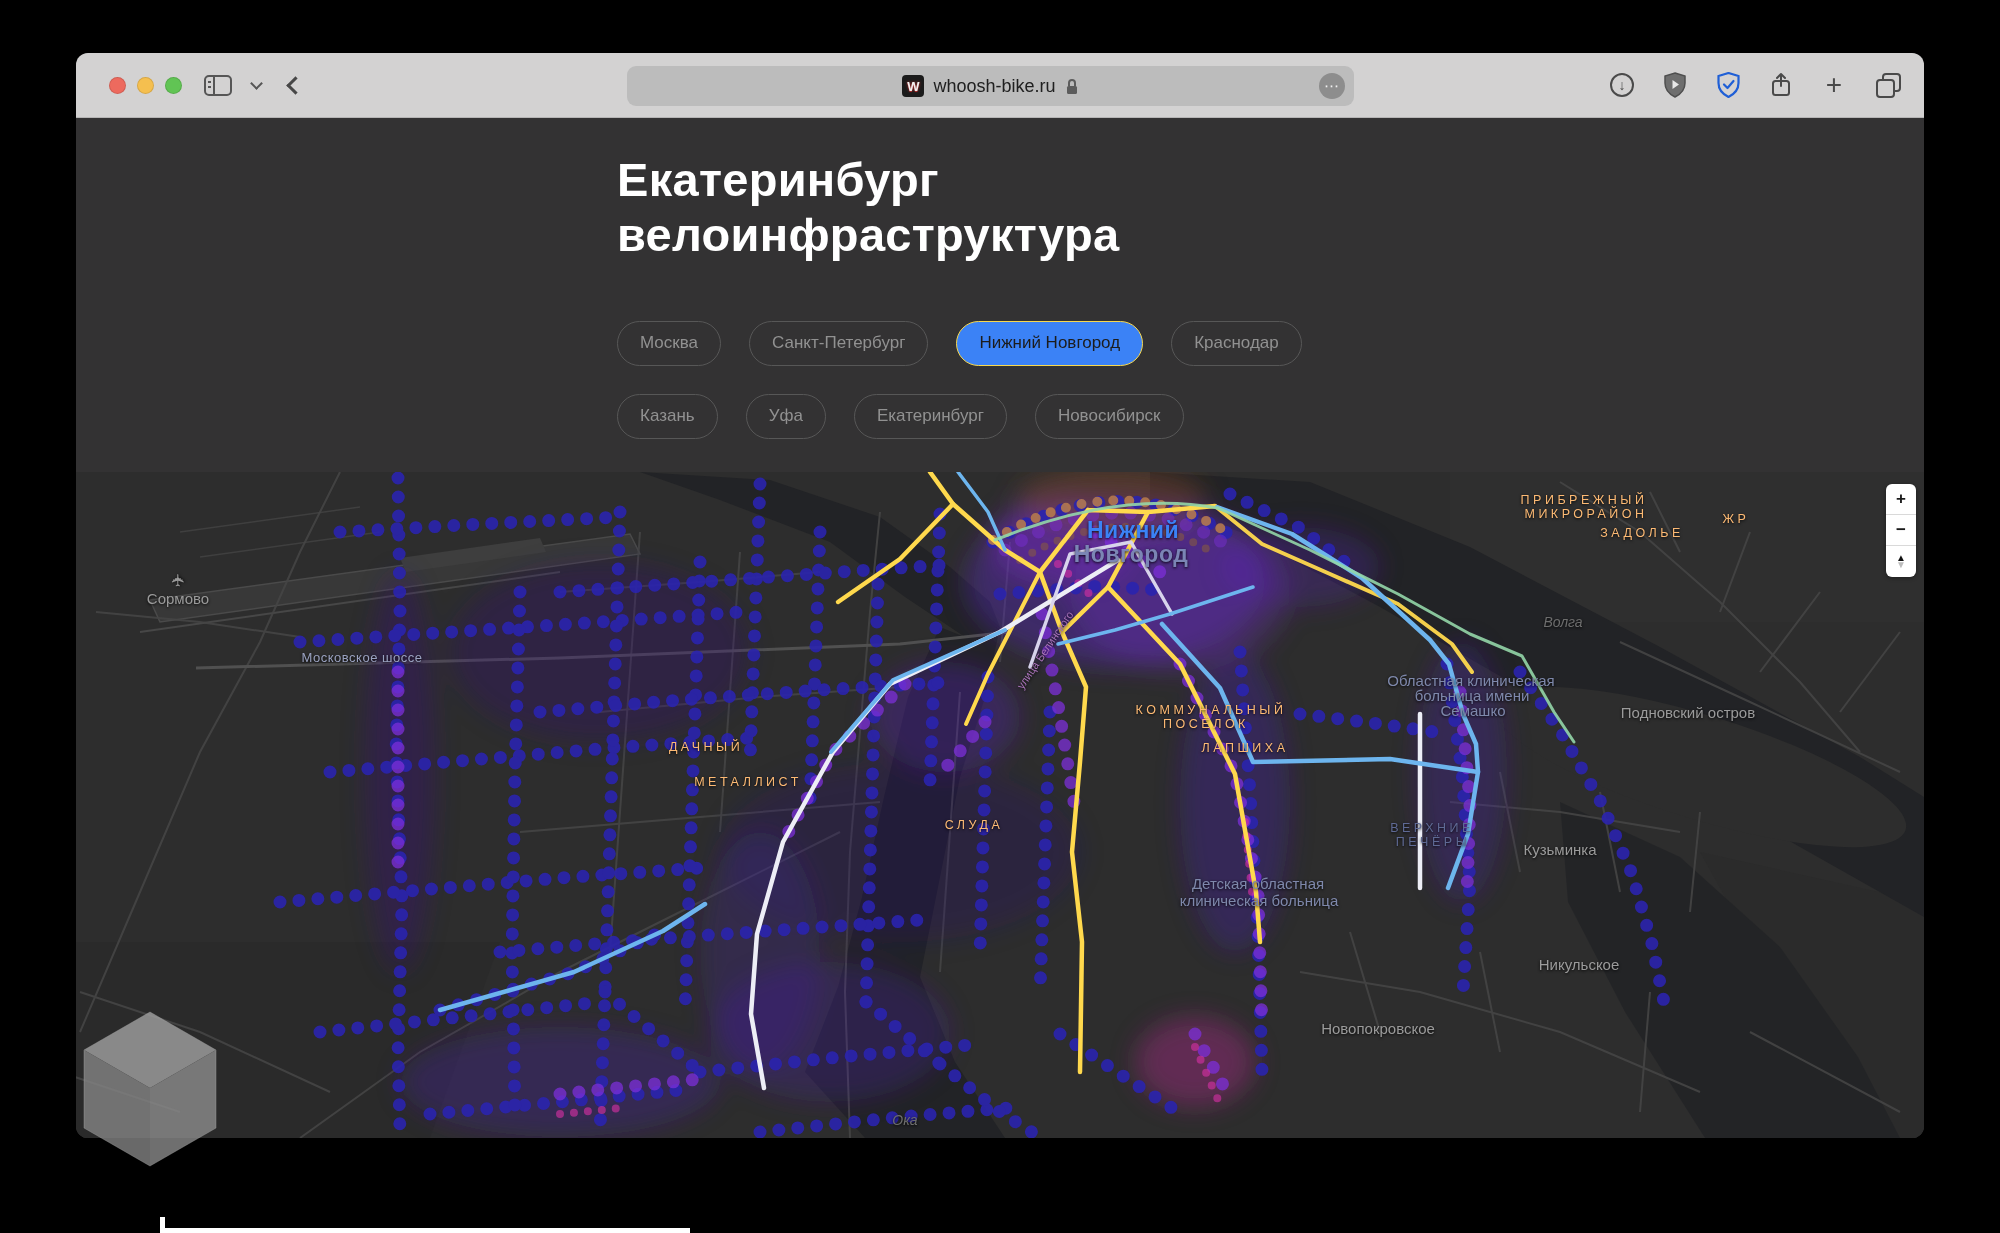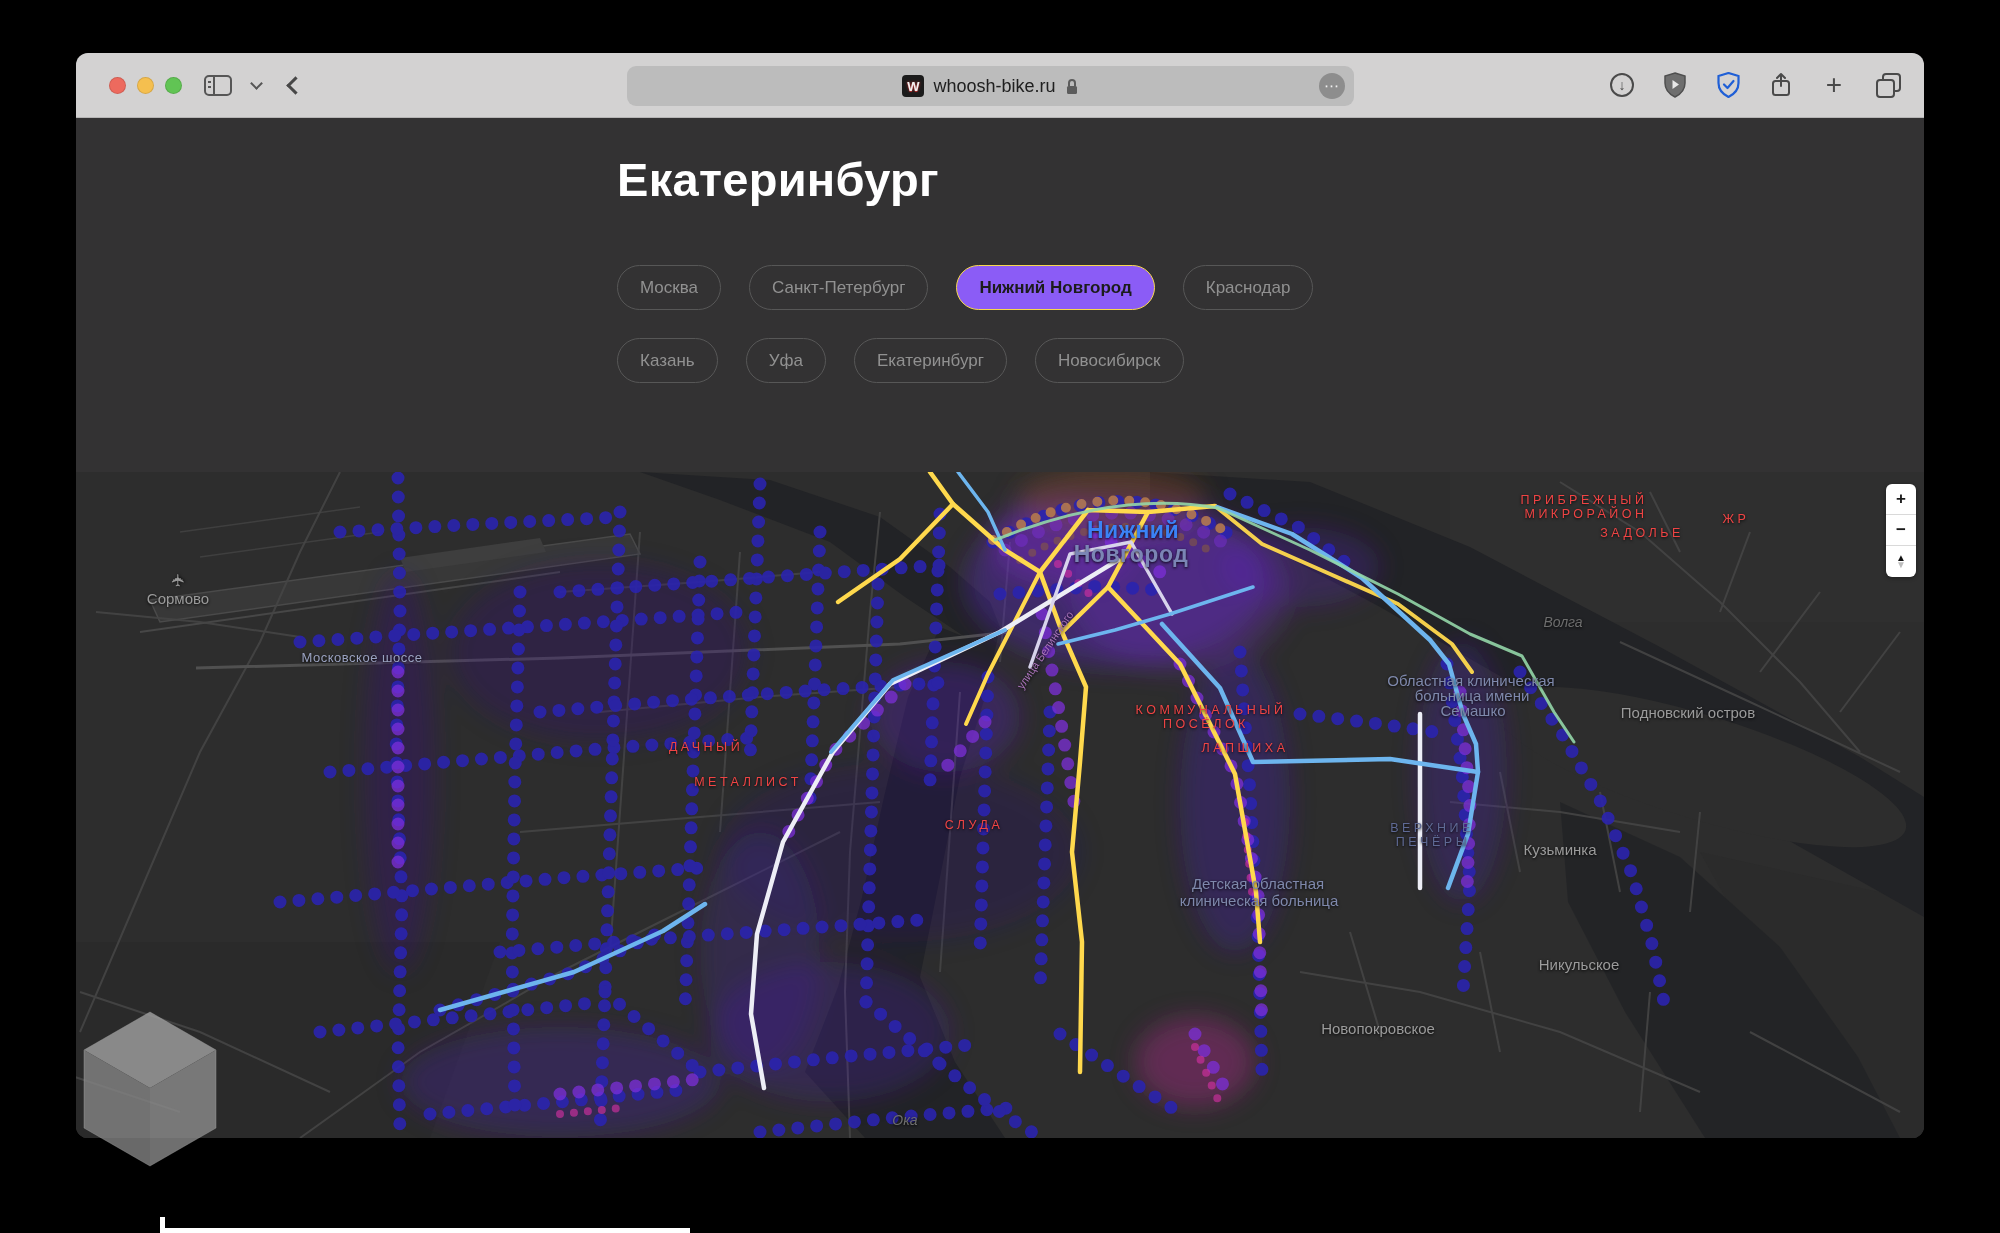--- a/index.html
+++ b/index.html
@@ -45,31 +45,31 @@
   .tabs-ic::after { content:""; position:absolute; left:-2px; top:1px; width:15px; height:15px;
                     border:2px solid #4a4a4a; border-radius:4px; background:#d3d2d2; }
 
   
   .hero { position:relative; height:354px; background:#333233; padding:34px 0 0 541px; }
   .hero h1 { color:#fff; font-size:47px; line-height:1.18; font-weight:700; letter-spacing:.3px; }
   .chips { margin-top:58px; width:810px; display:flex; flex-wrap:wrap; gap:28px; }
   .chip { height:45px; padding:0 22px; border-radius:23px; border:1.5px solid #575757;
           background:transparent; color:#919191; font-size:17px; display:flex; align-items:center;
           font-family:"Liberation Sans", sans-serif; cursor:pointer; }
-  .chip.active { background:#8b5cf6; border-color:#f7d84f; color:#1c1c1c; font-weight:700; }
+  .chip.active { background:#3b82f6; border-color:#f7d84f; color:#1c1c1c; font-weight:400; }
 
   
   .map { position:relative; height:666px; background:#2d2d2d; overflow:hidden; }
   .map svg.base { position:absolute; inset:0; }
   #map-labels { position:absolute; inset:0; pointer-events:none; }
   .ml { position:absolute; transform:translate(-50%,-50%); white-space:nowrap;
         text-shadow:0 1px 3px rgba(0,0,0,.9); }
   .ml-city  { font-size:23px; font-weight:600; color:#3b82f6; letter-spacing:.5px; }
   .ml-city2 { font-size:23px; font-weight:600; color:#7b85b5; letter-spacing:.5px; }
-  .ml-district  { font-size:12.5px; color:#ef4444; letter-spacing:3.5px; font-weight:500;padding-left:28px; }
+  .ml-district  { font-size:12.5px; color:#fdba74; letter-spacing:3.5px; font-weight:500;padding-left:28px; }
   .ml-districtb { font-size:12.5px; color:#5f6a95; letter-spacing:3.5px; font-weight:500; }
   .ml-settlement { font-size:15px; color:#9b9b9b; }
   .ml-poi   { font-size:15px; color:#7e88ab; }
   .ml-water { font-size:14px; font-style:italic; color:#6d6d6d; }
   .ml-street { font-size:13px; color:#9aa2c0; letter-spacing:.5px; }
   .ml-streetrot { font-size:11px; color:#a872b8; transform:translate(-50%,-50%) rotate(-56deg); }
   .ml-airport { font-size:17px; color:#9a9a9a; transform:translate(-50%,-50%) rotate(-90deg); }
 
   .zoomctl { position:absolute; left:1810px; top:12px; width:30px; background:#fff; border-radius:6px;
              box-shadow:0 1px 4px rgba(0,0,0,.4); display:flex; flex-direction:column; }
@@ -138,20 +138,21 @@
       </div>
       <div class="ticon">
         <div class="tabs-ic"></div>
       </div>
     </div>
   </div>
 
   <div class="hero">
     <h1>
       <span>Екатеринбург</span><br>
+      <span>велоинфраструктура</span>
     </h1>
     <div class="chips">
         <button class="chip">Москва</button>
         <button class="chip">Санкт-Петербург</button>
         <button class="chip active">Нижний Новгород</button>
         <button class="chip">Краснодар</button>
         <button class="chip">Казань</button>
         <button class="chip">Уфа</button>
         <button class="chip">Екатеринбург</button>
         <button class="chip">Новосибирск</button>

